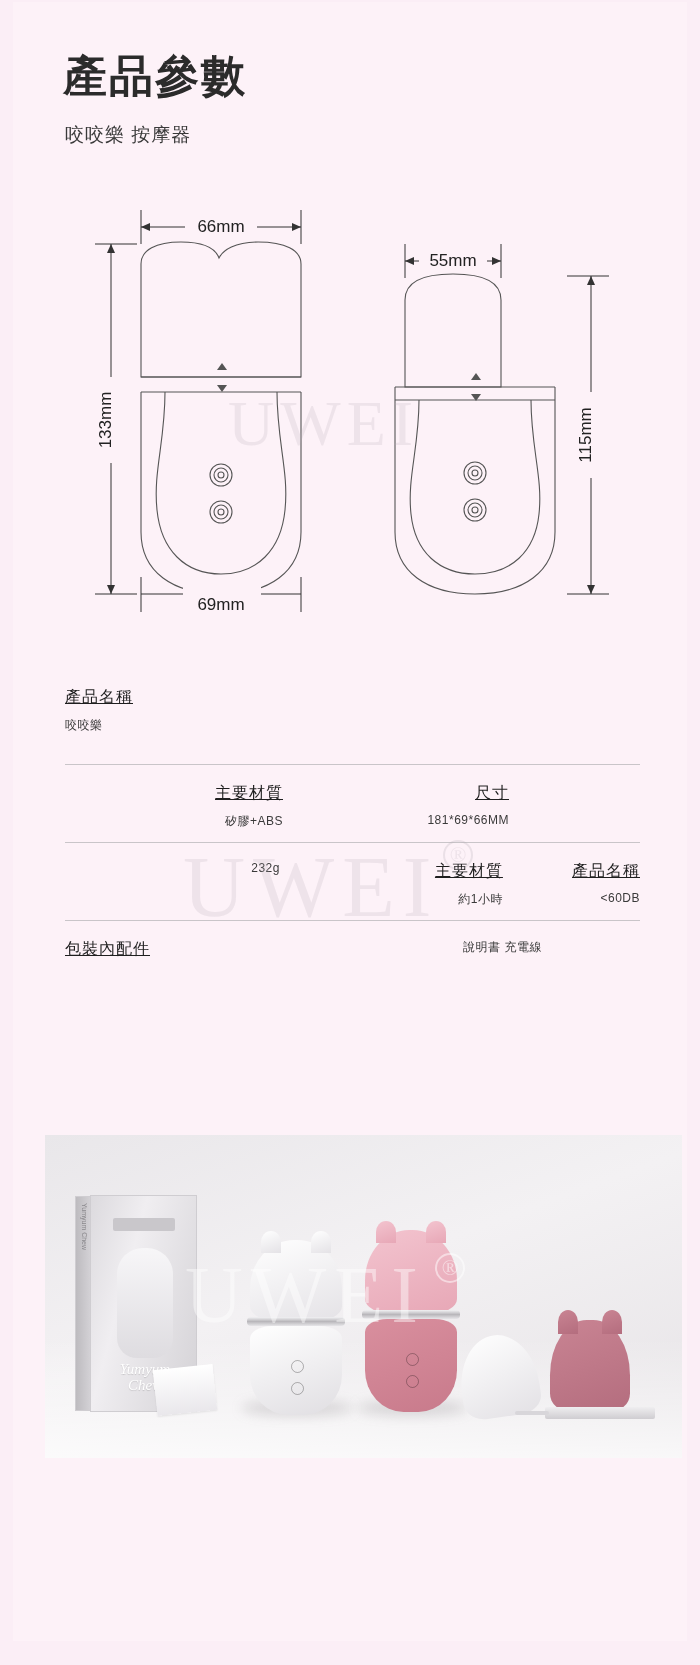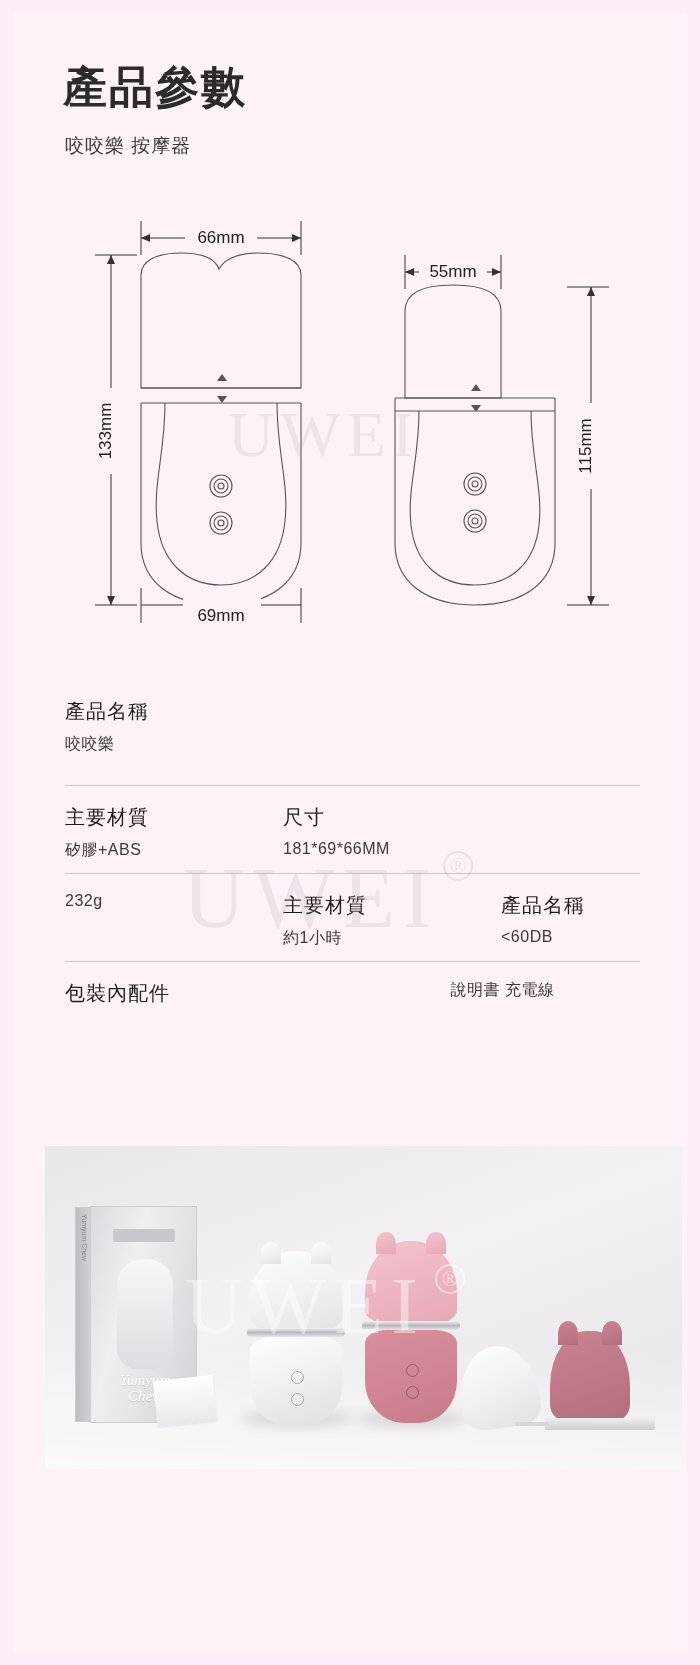--- a/index.html
+++ b/index.html
@@ -14,21 +14,21 @@
   .page {
     position: relative;
     width: 700px;
     height: 1665px;
     background: #fbeef6;
     overflow: hidden;
   }
   .inner {
     position: absolute;
     left: 13px;
-    top: 13px;
+    top: 2px;
     width: 674px;
     height: 1639px;
     background: #fdf2f8;
     box-sizing: border-box;
   }
 
   
   .title {
     position: absolute;
     left: 50px;
@@ -75,41 +75,43 @@
   
   .spec {
     position: absolute;
     left: 52px;
     top: 685px;
     width: 575px;
   }
   .spec-block { position: relative; }
   .row-name { padding-bottom: 18px; }
   .k {
-    font-size: 20px;
+    font-size: 16px;
     color: #1f1f1f;
     letter-spacing: 1px;
     margin-bottom: 9px;
+    text-decoration: underline;
   }
   .v {
-    font-size: 16px;
+    font-size: 12px;
     color: #3a3a3a;
     letter-spacing: 0.5px;
   }
   .hr {
     height: 1px;
     background: #c9c5c9;
     margin: 12px 0 18px 0;
   }
   .grid3 {
     display: flex;
+    text-align: right;
   }
   .cell { box-sizing: border-box; }
   .c1 { width: 218px; }
-  .c2 { width: 218px; }
+  .c2 { width: 218px; margin-left: 8px; }
   .c3 { width: 139px; }
   .grid2 { display: flex; }
   .d1 { width: 300px; }
   .d2 { width: 275px; text-align: center; }
 
   
   .photo {
     position: absolute;
     left: 32px;
     top: 1133px;

